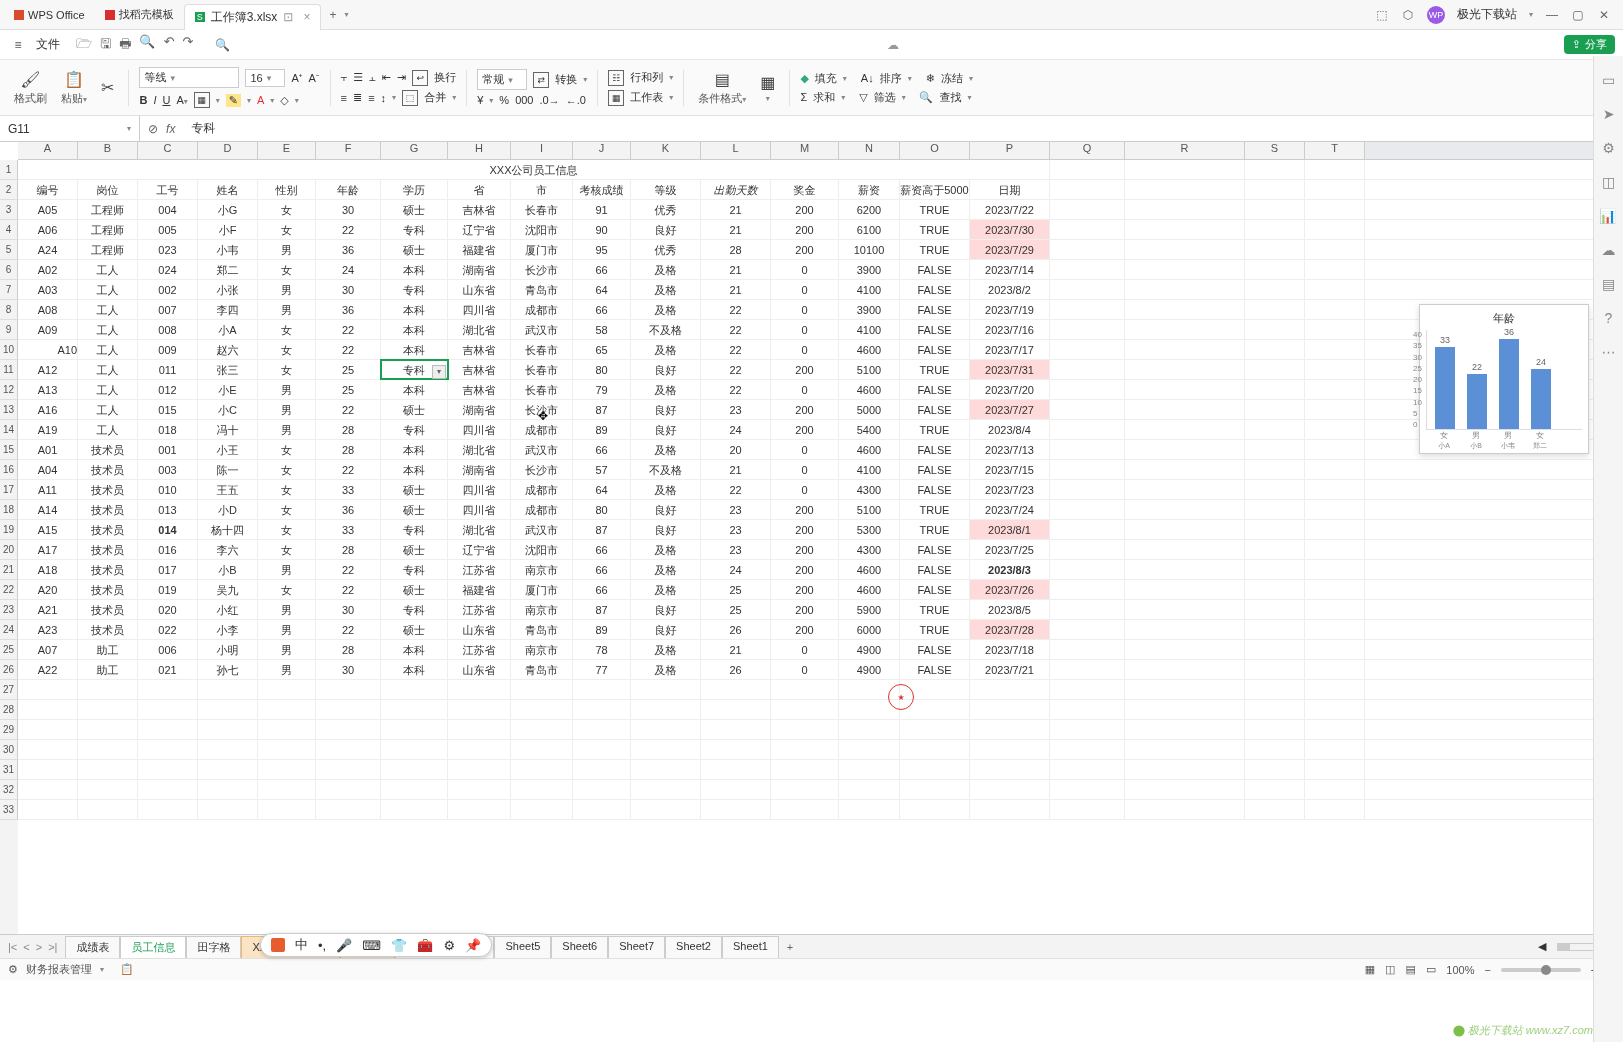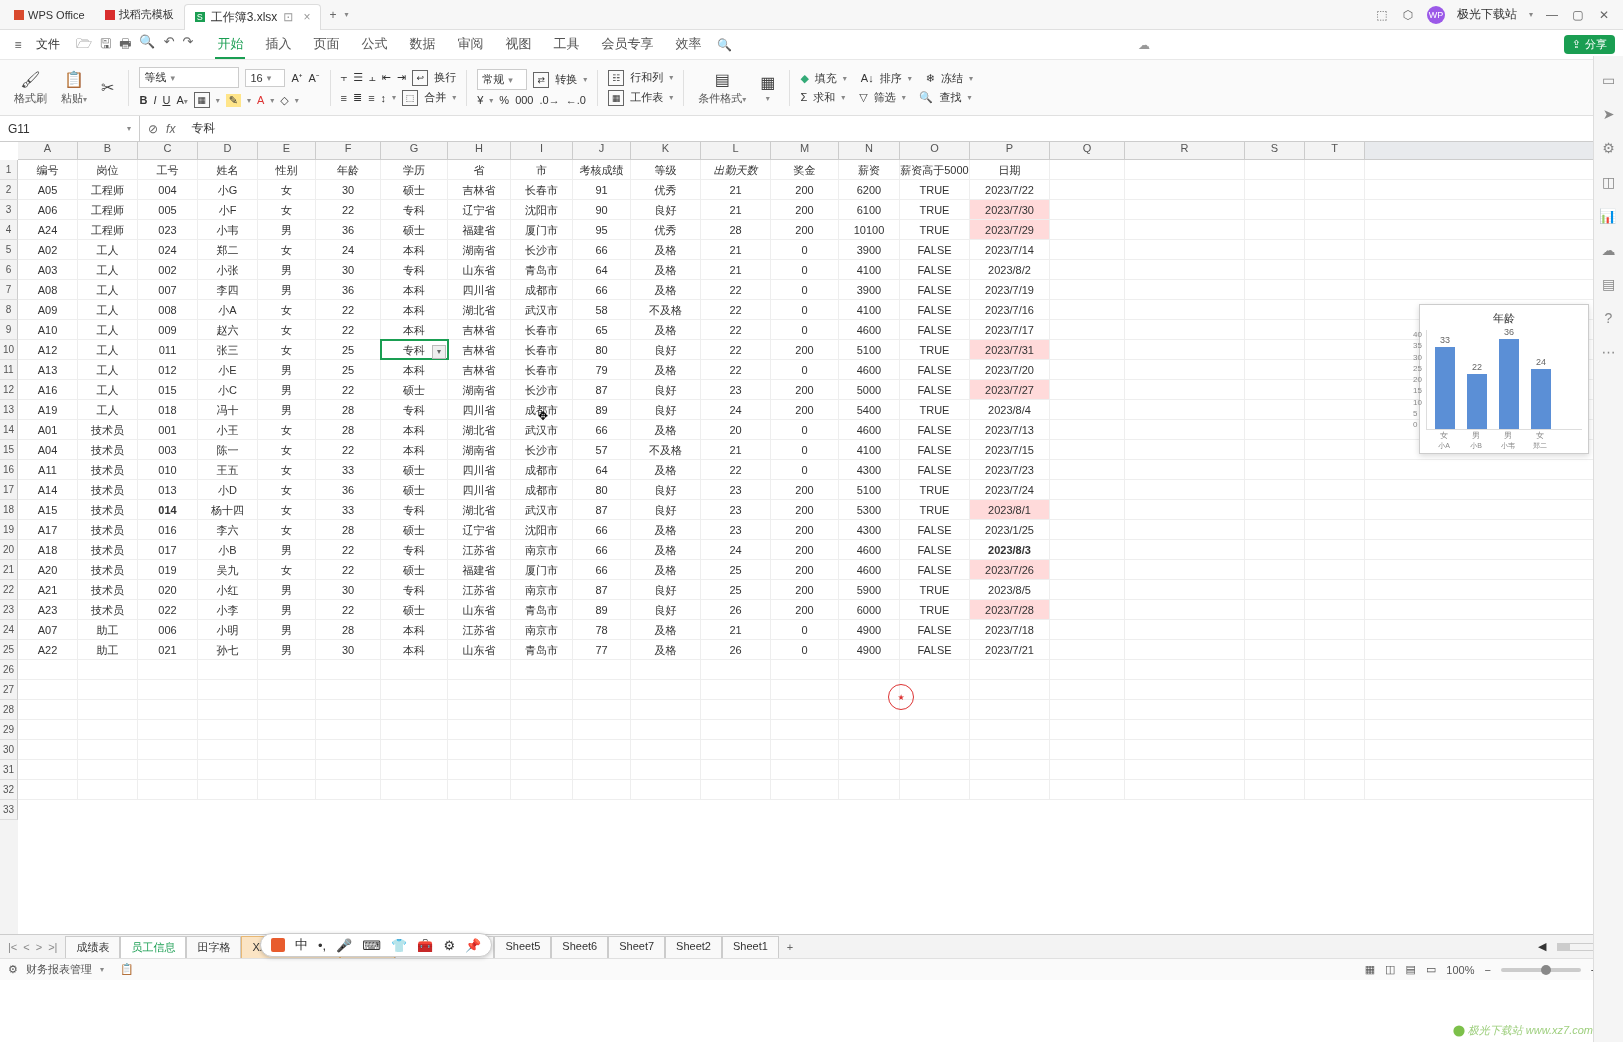--- a/index.html
+++ b/index.html
@@ -143,32 +143,20 @@
   <span class="menu-icon">≡</span>
   <span class="file-btn">文件</span>
   <div class="tb-icons">
     <span>🗁</span>
     <span>🖫</span>
     <span>🖶</span>
     <span>🔍</span>
     <span>↶</span>
     <span>↷</span>
   </div>
-  <div class="menu-tabs" id="menutabs">
-      <span class="menu-tab active">开始</span>
-      <span class="menu-tab">插入</span>
-      <span class="menu-tab">页面</span>
-      <span class="menu-tab">公式</span>
-      <span class="menu-tab">数据</span>
-      <span class="menu-tab">审阅</span>
-      <span class="menu-tab">视图</span>
-      <span class="menu-tab">工具</span>
-      <span class="menu-tab">会员专享</span>
-      <span class="menu-tab">效率</span>
-    </div>
   <span style="margin-left:12px;color:#666;">🔍</span>
   <span class="cloud-icon" style="margin-left:auto">☁</span>
   <div class="share-btn">
       <span>⇪</span>
       <span>分享</span>
     </div>
 </div>
 
 <div class="ribbon">
   <div class="rbtn rbtn-lg">
@@ -365,20 +353,27 @@
         <div class="rowh">27</div>
         <div class="rowh">28</div>
         <div class="rowh">29</div>
         <div class="rowh">30</div>
         <div class="rowh">31</div>
         <div class="rowh">32</div>
         <div class="rowh">33</div>
       </div>
     <div class="cells" id="cells">
         <div class="row">
+          <div class="cell hdr" style="width: 1032px; text-align: center;">XXX公司员工信息</div>
+          <div class="cell " style="width: 75px;"></div>
+          <div class="cell " style="width: 120px;"></div>
+          <div class="cell " style="width: 60px;"></div>
+          <div class="cell " style="width: 60px;"></div>
+        </div>
+        <div class="row">
           <div class="cell hdr" style="width: 60px;">编号</div>
           <div class="cell hdr" style="width: 60px;">岗位</div>
           <div class="cell hdr" style="width: 60px;">工号</div>
           <div class="cell hdr" style="width: 60px;">姓名</div>
           <div class="cell hdr" style="width: 58px;">性别</div>
           <div class="cell hdr" style="width: 65px;">年龄</div>
           <div class="cell hdr" style="width: 67px;">学历</div>
           <div class="cell hdr" style="width: 63px;">省</div>
           <div class="cell hdr" style="width: 62px;">市</div>
           <div class="cell hdr" style="width: 58px;">考核成绩</div>
@@ -541,21 +536,21 @@
           <div class="cell " style="width: 68px;">0</div>
           <div class="cell " style="width: 61px;">4100</div>
           <div class="cell " style="width: 70px;">FALSE</div>
           <div class="cell " style="width: 80px;">2023/7/16</div>
           <div class="cell " style="width: 75px;"></div>
           <div class="cell " style="width: 120px;"></div>
           <div class="cell " style="width: 60px;"></div>
           <div class="cell " style="width: 60px;"></div>
         </div>
         <div class="row">
-          <div class="cell " style="width: 60px;">A10</div>
+          <div class="cell " style="width: 60px; text-align: right;">A10</div>
           <div class="cell " style="width: 60px;">工人</div>
           <div class="cell " style="width: 60px;">009</div>
           <div class="cell " style="width: 60px;">赵六</div>
           <div class="cell " style="width: 58px;">女</div>
           <div class="cell " style="width: 65px;">22</div>
           <div class="cell " style="width: 67px;">本科</div>
           <div class="cell " style="width: 63px;">吉林省</div>
           <div class="cell " style="width: 62px;">长春市</div>
           <div class="cell " style="width: 58px;">65</div>
           <div class="cell " style="width: 70px;">及格</div>
@@ -776,21 +771,21 @@
           <div class="cell " style="width: 65px;">28</div>
           <div class="cell " style="width: 67px;">硕士</div>
           <div class="cell " style="width: 63px;">辽宁省</div>
           <div class="cell " style="width: 62px;">沈阳市</div>
           <div class="cell " style="width: 58px;">66</div>
           <div class="cell " style="width: 70px;">及格</div>
           <div class="cell " style="width: 70px;">23</div>
           <div class="cell " style="width: 68px;">200</div>
           <div class="cell " style="width: 61px;">4300</div>
           <div class="cell " style="width: 70px;">FALSE</div>
-          <div class="cell " style="width: 80px;">2023/1/25</div>
+          <div class="cell " style="width: 80px;">2023/7/25</div>
           <div class="cell " style="width: 75px;"></div>
           <div class="cell " style="width: 120px;"></div>
           <div class="cell " style="width: 60px;"></div>
           <div class="cell " style="width: 60px;"></div>
         </div>
         <div class="row">
           <div class="cell " style="width: 60px;">A18</div>
           <div class="cell " style="width: 60px;">技术员</div>
           <div class="cell " style="width: 60px;">017</div>
           <div class="cell " style="width: 60px;">小B</div>

